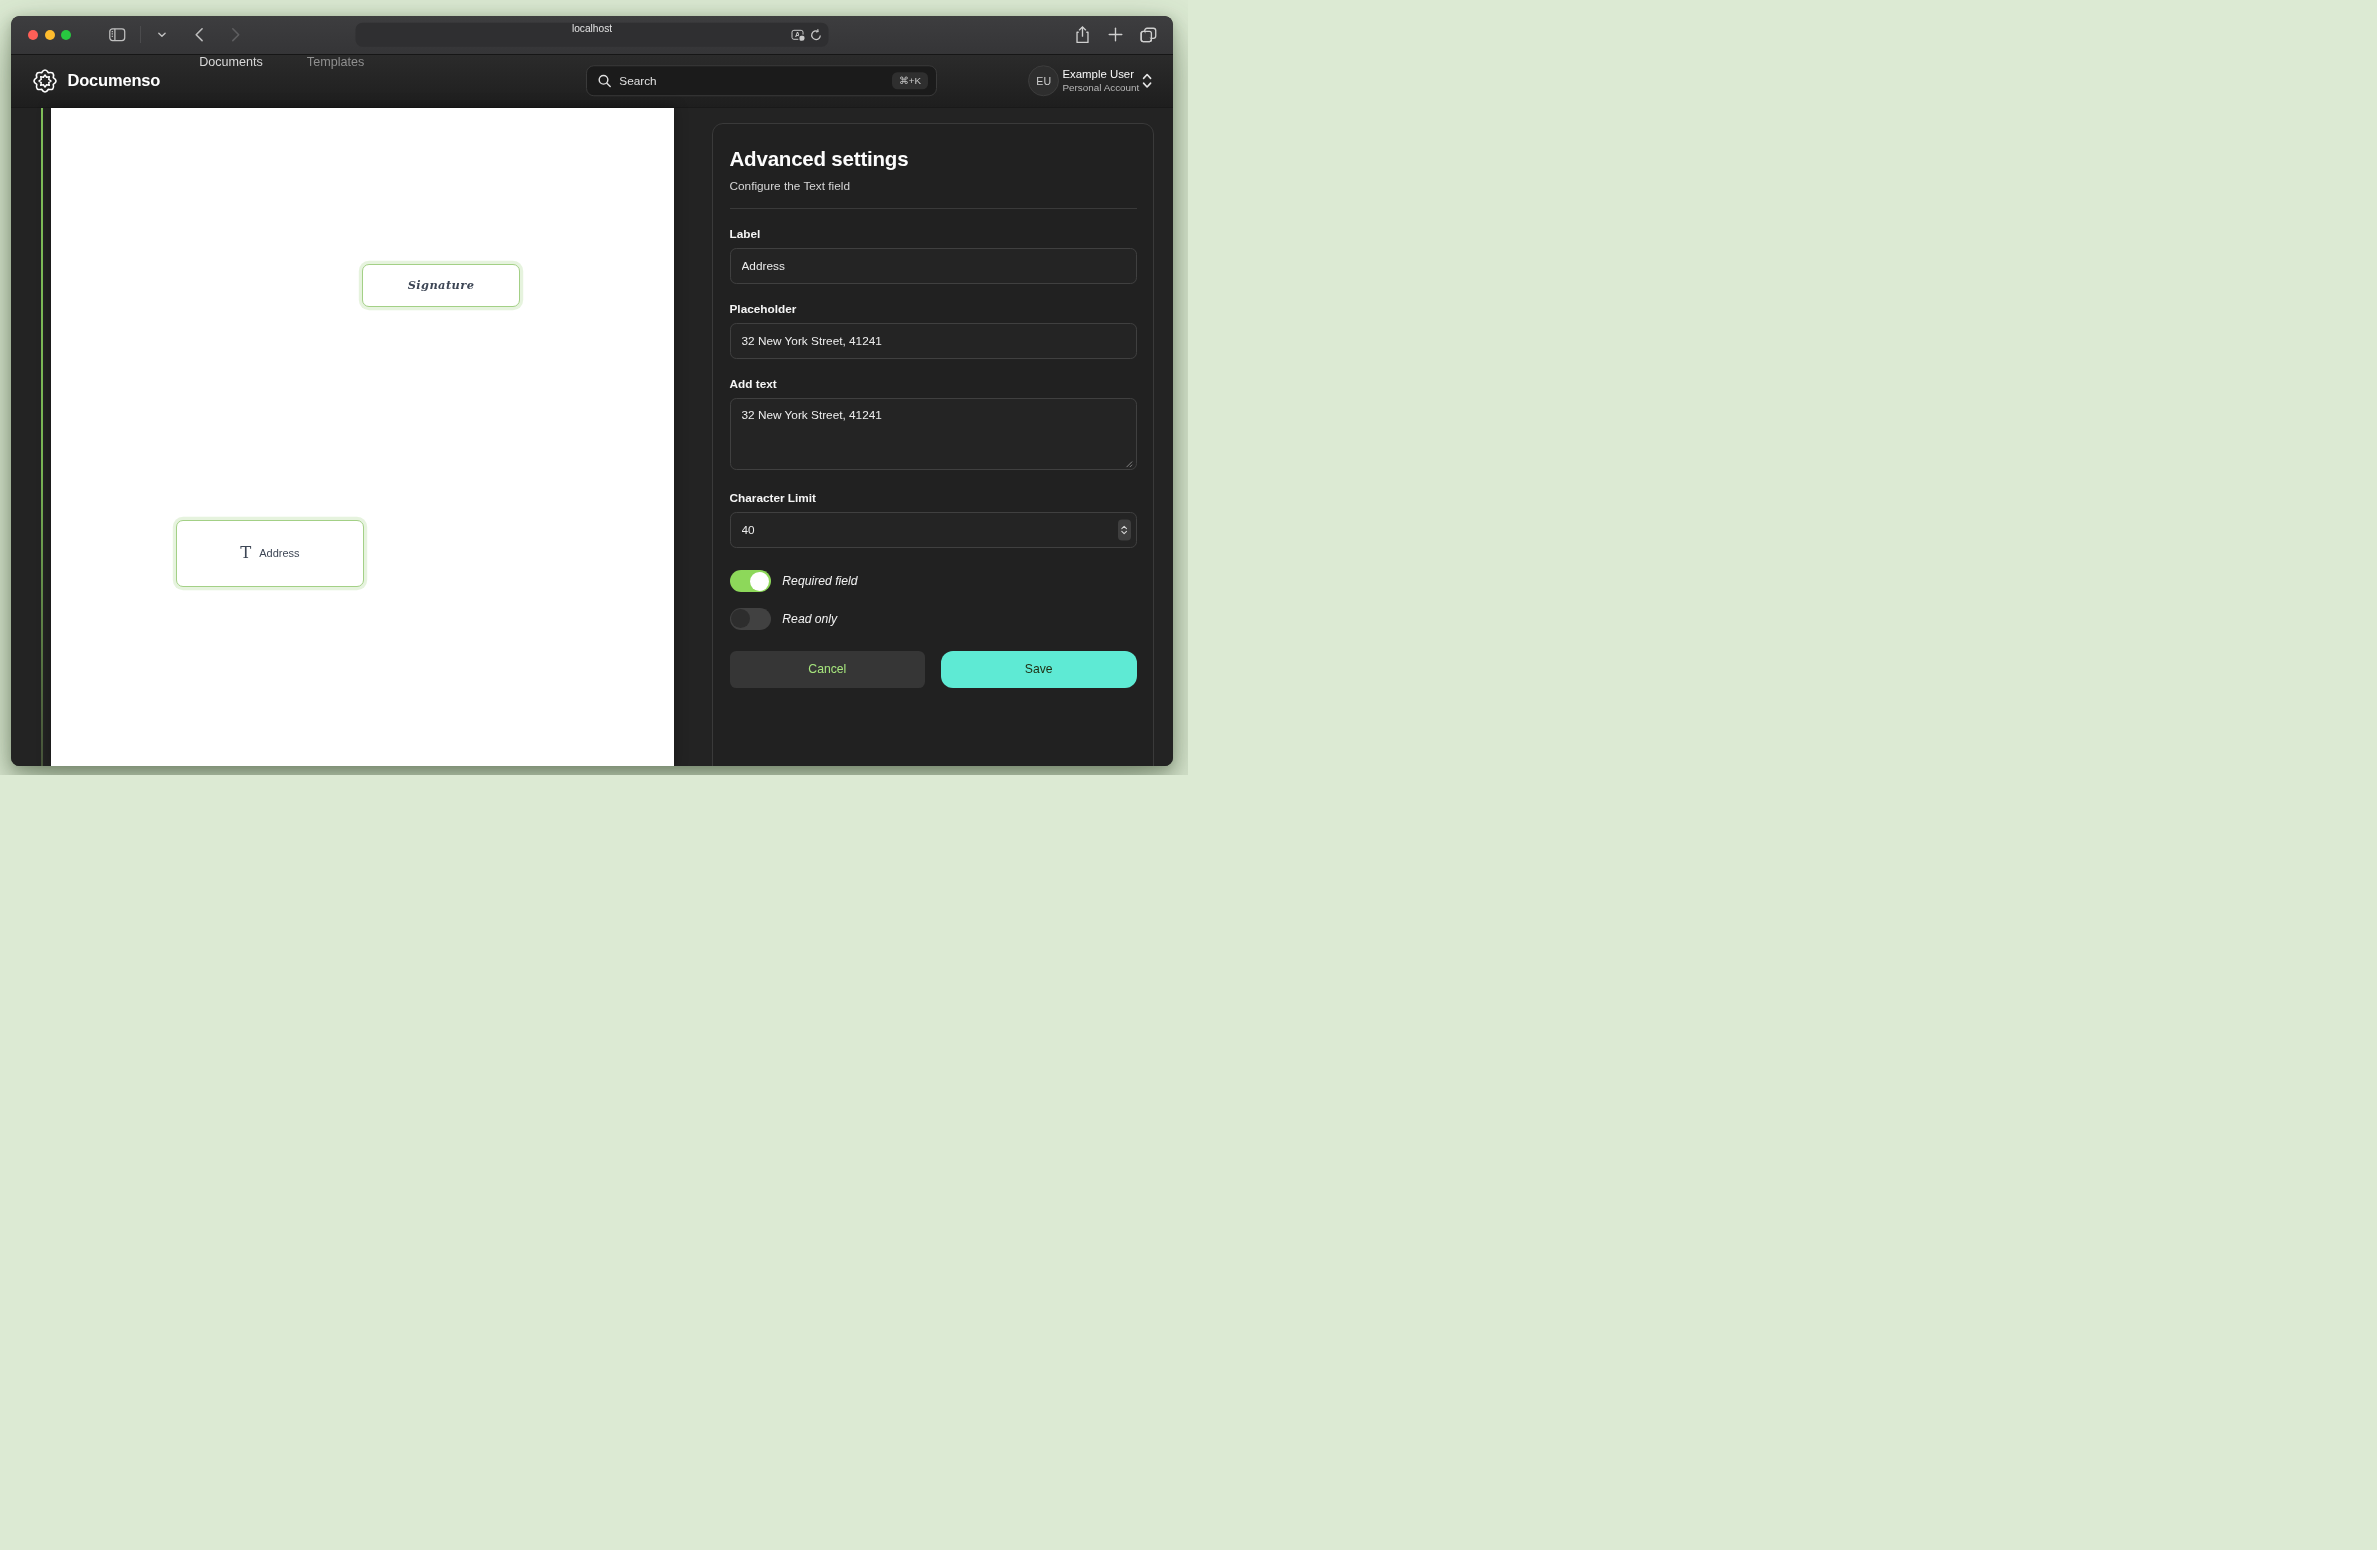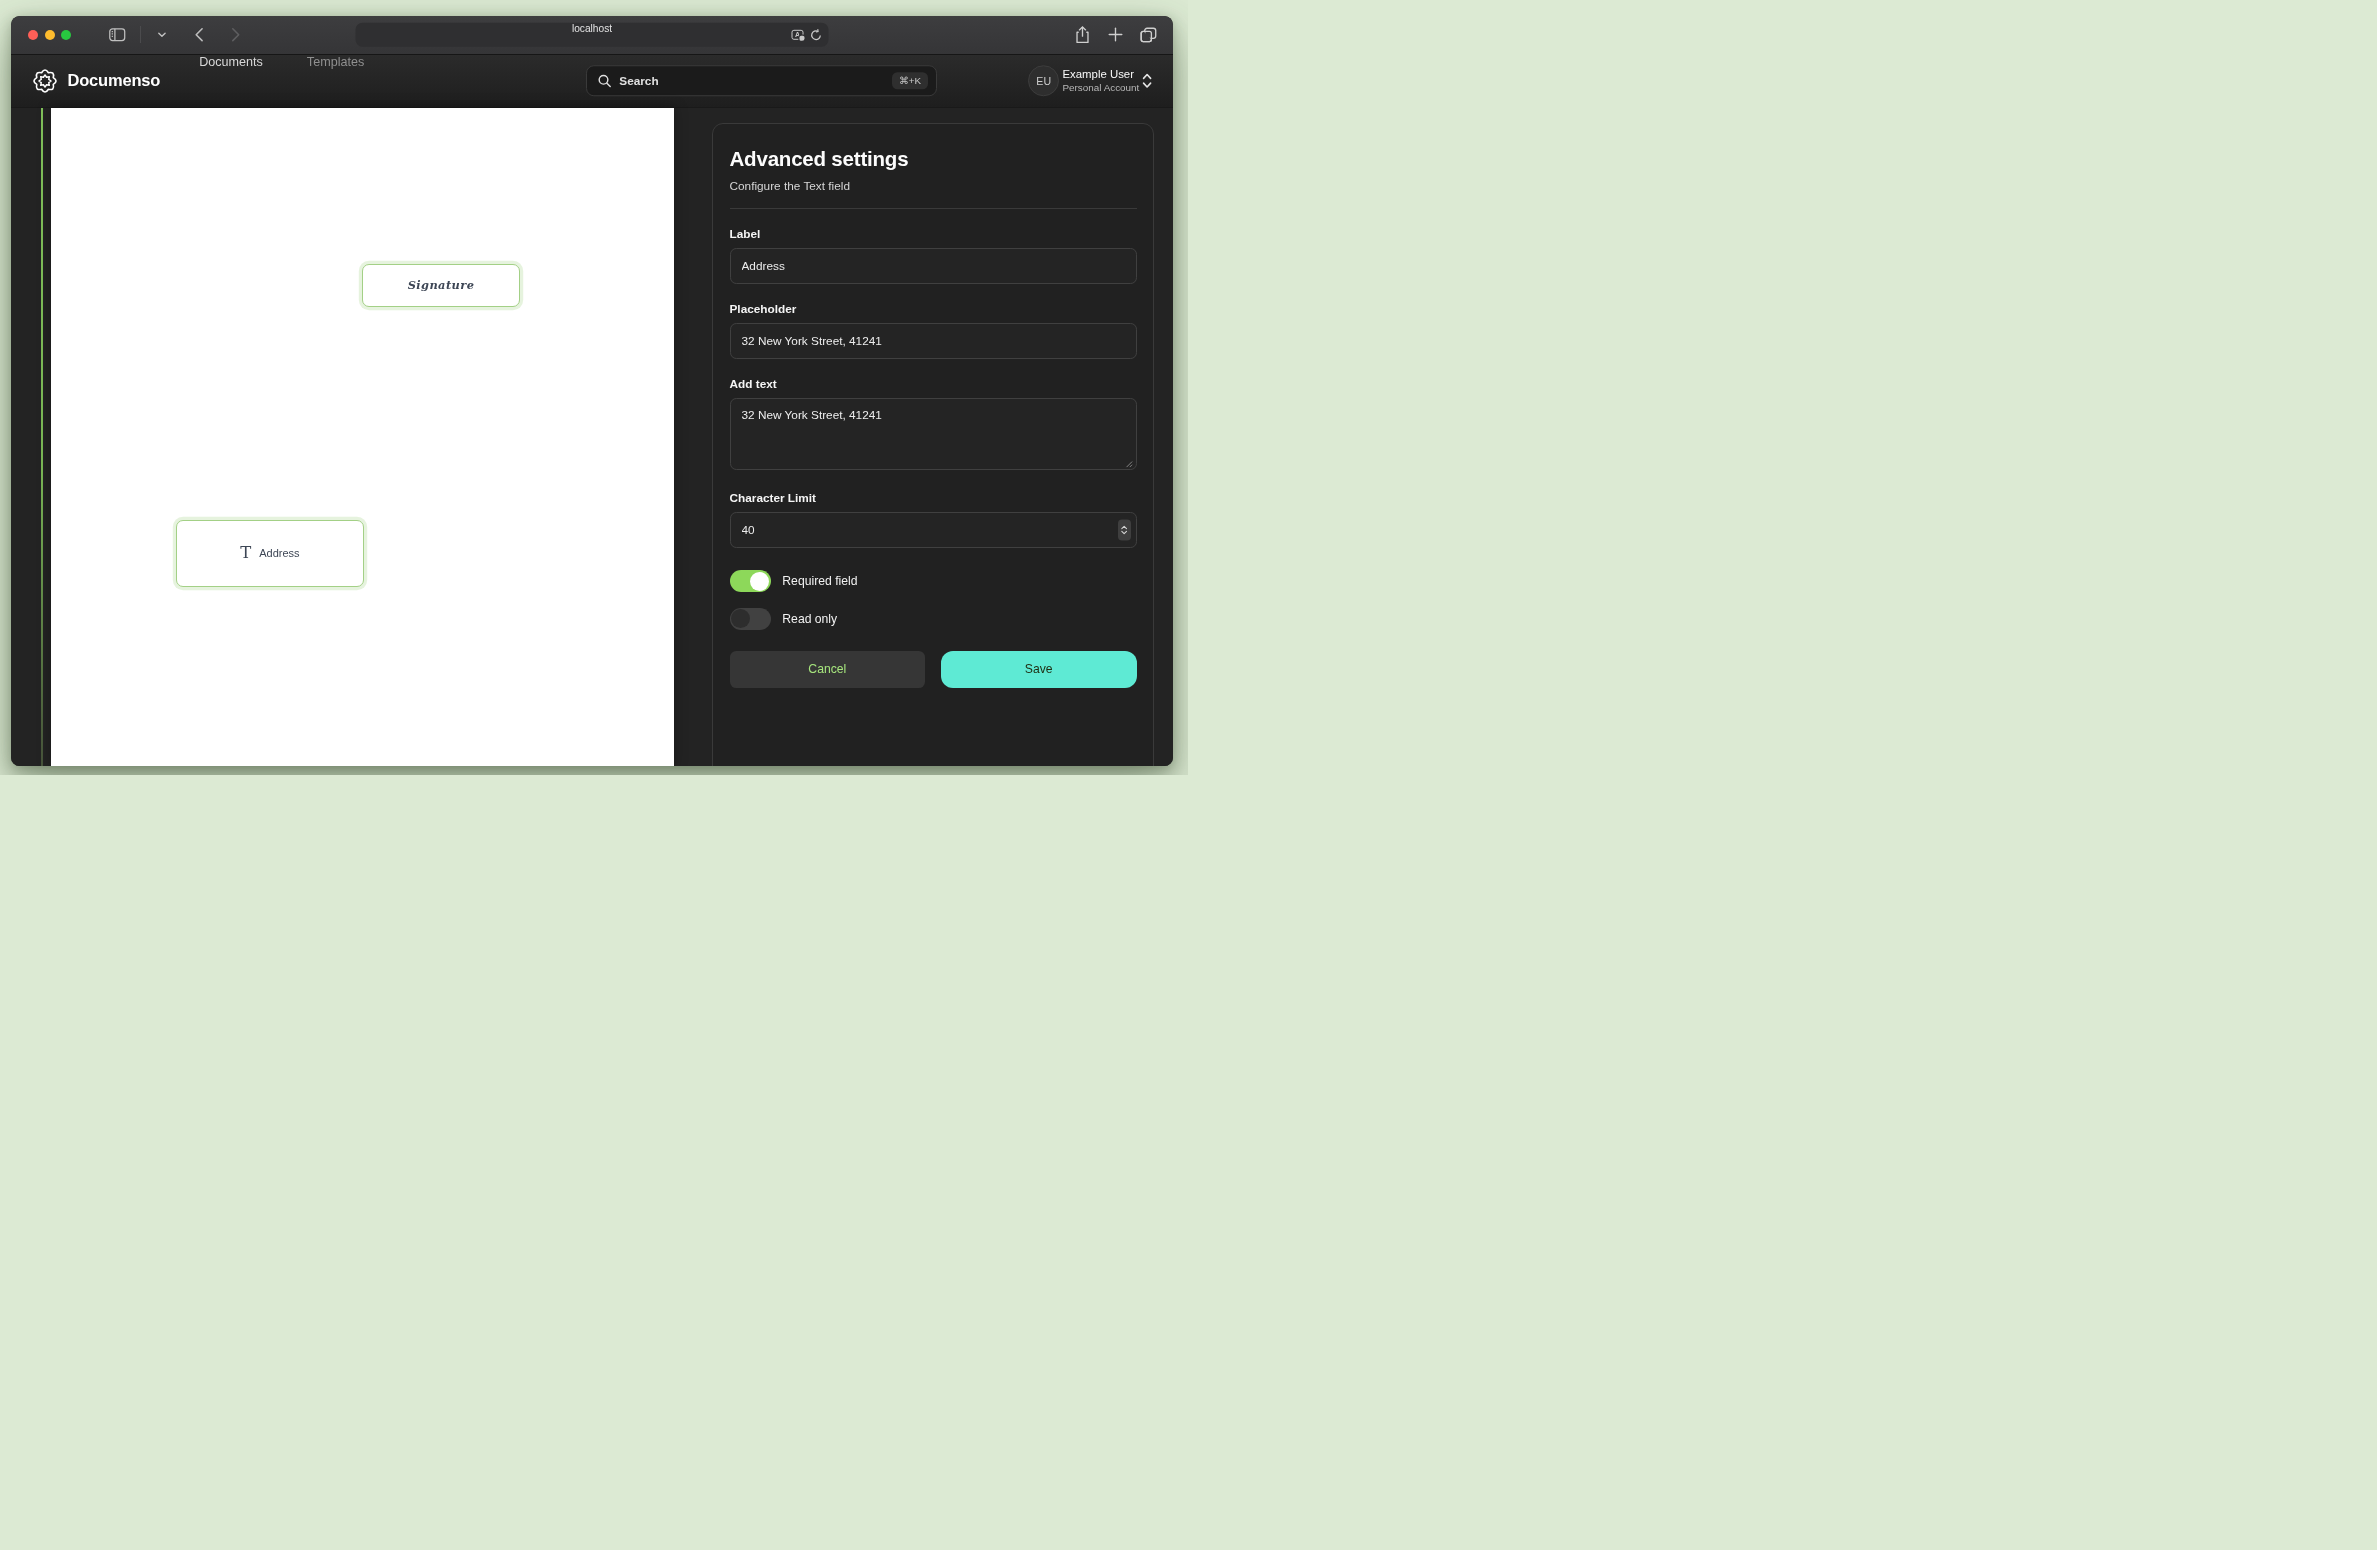--- a/index.html
+++ b/index.html
@@ -60,21 +60,21 @@
   .nav-link.active { color:#d8d8d8; }
   .nav-link.inactive { color:#8f8f8f; }
   .searchbar {
     position:absolute; left:575px; top:50%; transform:translateY(-50%);
     width:351px; height:31.5px; background:#1b1b1b;
     border:0.8px solid #3a3a3a; border-radius:7.9px;
     display:flex; align-items:center; padding:0 7.9px 0 11px;
   }
   .searchbar input {
     flex:1; background:transparent; border:none; outline:none;
-    color:#e8e8e8; font-size:11.8px; font-weight:700; margin-left:7.9px;
+    color:#e8e8e8; font-size:11.8px; font-weight:400; margin-left:7.9px;
     font-family:"Liberation Sans", sans-serif;
   }
   .searchbar input::placeholder { color:#e0e0e0; opacity:1; }
   .kbd {
     background:#2f2f2f; border-radius:5.5px; padding:3.2px 7px;
     color:#c9c9c9; font-size:9.9px;
   }
   .user { position:absolute; right:20.5px; top:50%; transform:translateY(-50%); display:flex; align-items:center; gap:3px; }
   .avatar {
     width:31.5px; height:31.5px; border-radius:50%; background:#2e2e2e; border:0.8px solid #3d3d3d;
@@ -128,21 +128,21 @@
   }
   .area-wrap { position:relative; }
   .resize-handle { position:absolute; right:3.2px; bottom:5.5px; }
   .num-wrap { position:relative; }
   .stepper {
     position:absolute; right:5.5px; top:50%; transform:translateY(-50%);
     width:13.4px; height:21px; background:#3f3f3f; border-radius:3.9px;
     display:flex; flex-direction:column; align-items:center; justify-content:center; gap:1.6px;
   }
   .stepper svg { display:block; }
-  .toggle-row { display:flex; align-items:center; gap:11.8px; }
+  .toggle-row { display:flex; align-items:center; gap:11.8px;font-style:italic; }
   .toggle-row + .toggle-row { margin-top:15.8px; }
   .toggles { margin-top:22px; }
   .switch { width:41px; height:22px; border-radius:11px; position:relative; }
   .switch.on { background:#8dd85a; }
   .switch.on .knob { position:absolute; right:1.6px; top:1.6px; width:19px; height:19px; border-radius:50%; background:#fff; }
   .switch.off { background:#414141; }
   .switch.off .knob { position:absolute; left:1.6px; top:1.6px; width:19px; height:19px; border-radius:50%; background:#2d2d2d; }
   .toggle-label { color:#f2f2f2; font-size:12.2px; font-weight:500; }
   .btn-row { display:flex; gap:15.8px; margin-top:21px; }
   .btn { flex:1; height:37px; border:none; border-radius:6.3px; font-size:12.2px; font-weight:500; font-family:"Liberation Sans", sans-serif; }

